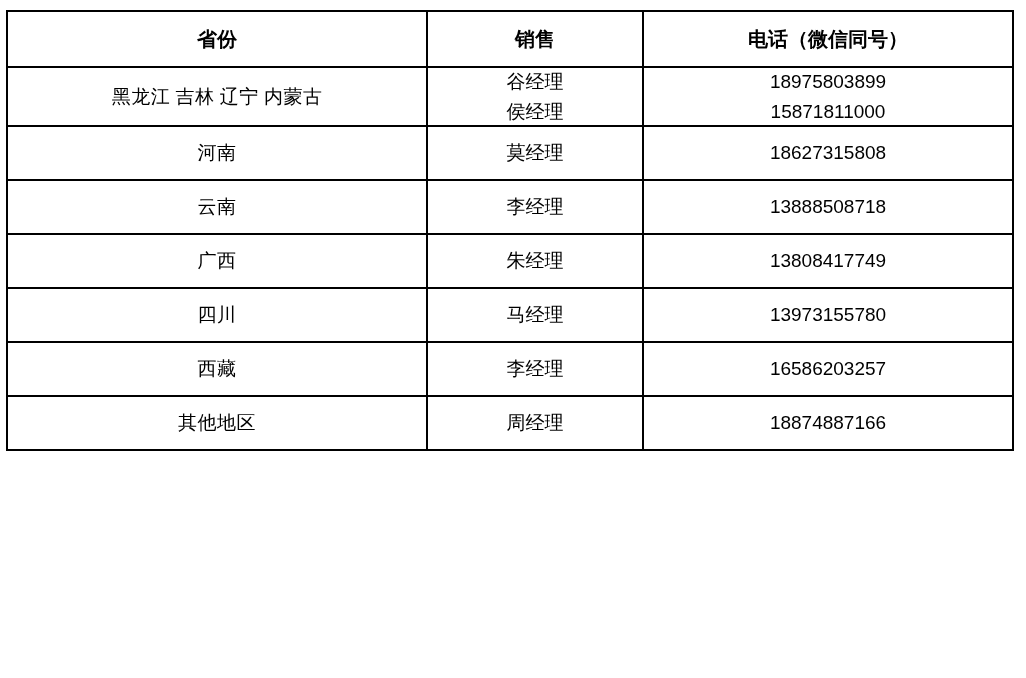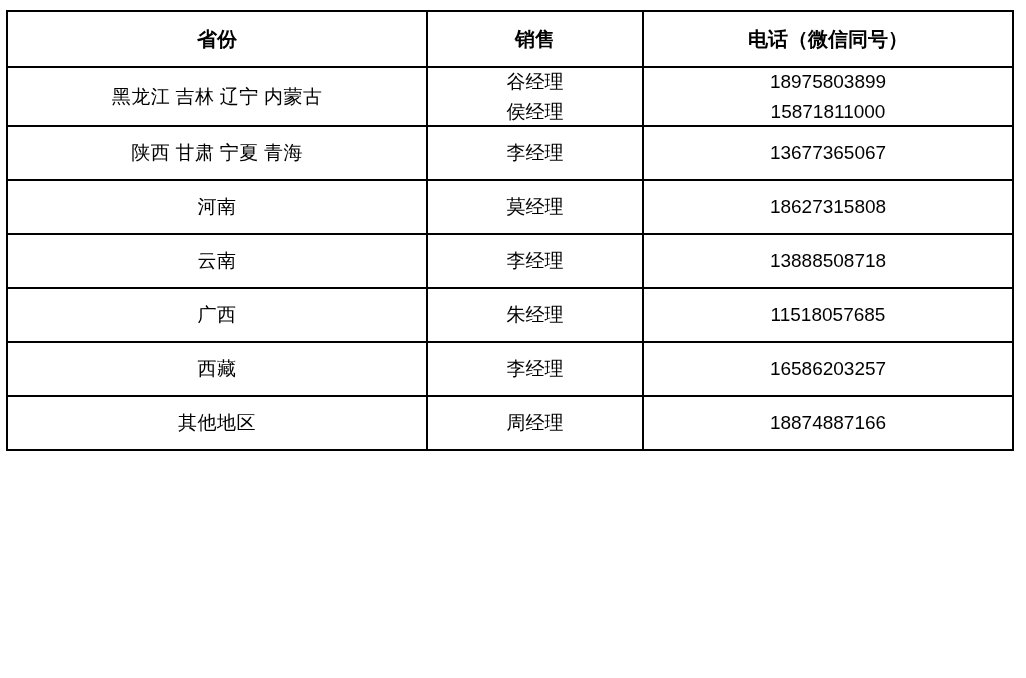--- a/index.html
+++ b/index.html
@@ -96,46 +96,46 @@
           </div>
         </td>
         <td>
           <div class="cell-multi">
             <span>18975803899</span>
             <span>15871811000</span>
           </div>
         </td>
       </tr>
 
-      <tr>
-        <td class="province-text">陕西 甘肃 宁夏 青海</td>
-        <td>李经理</td>
-        <td>13677365067</td>
-      </tr>
 
 
 
       <tr>
         <td class="province-text">河南</td>
         <td>莫经理</td>
         <td>18627315808</td>
       </tr>
 
       <tr>
         <td class="province-text">云南</td>
         <td>李经理</td>
         <td>13888508718</td>
       </tr>
 
       <tr>
         <td class="province-text">广西</td>
         <td>朱经理</td>
-        <td>11518057685</td>
+        <td>13808417749</td>
       </tr>
 
+      <tr>
+        <td class="province-text">四川</td>
+        <td>马经理</td>
+        <td>13973155780</td>
+      </tr>
 
 
       <tr>
         <td class="province-text">西藏</td>
         <td>李经理</td>
         <td>16586203257</td>
       </tr>
 
       <tr>
         <td class="province-text">其他地区</td>

